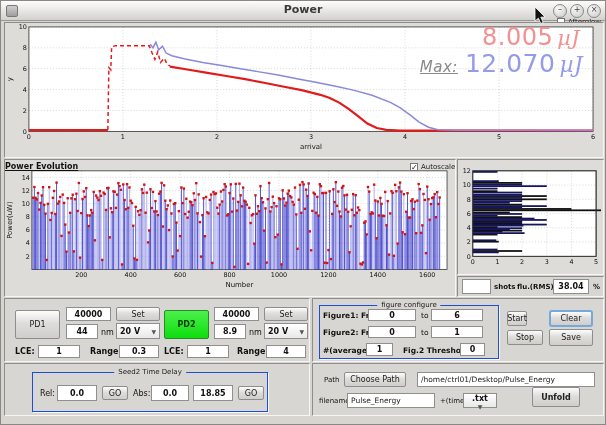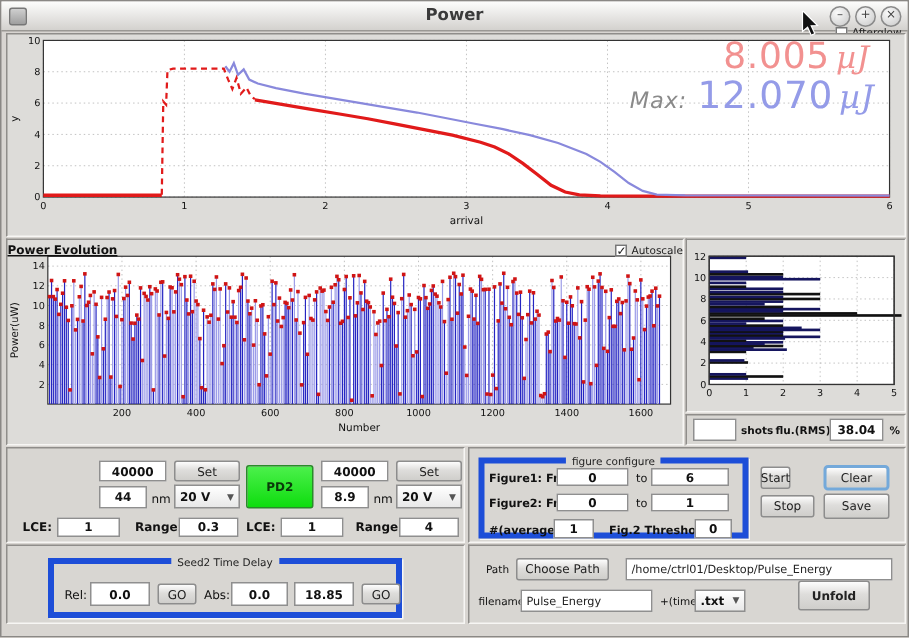--- a/index.html
+++ b/index.html
@@ -14,32 +14,32 @@
   .panel{position:absolute;background:#dddcd9;border-top:1px solid #8f8d8a;border-left:1px solid #8f8d8a;border-bottom:1px solid #f7f6f4;border-right:1px solid #f7f6f4;box-sizing:border-box;}
   .ctlpanel{background:#d8d6d2;}
   svg{display:block;}
   .chart-title{position:absolute;left:0;right:0;text-align:left;font-size:8px;font-weight:bold;color:#111;text-decoration:underline;}
   .checkbox{position:absolute;display:flex;align-items:center;gap:3px;font-size:7px;color:#222;}
   .cb-box{width:8px;height:8px;background:#fff;border:1px solid #777;font-size:8px;line-height:8px;text-align:center;color:#222;box-sizing:border-box;}
   .readout{position:absolute;white-space:nowrap;letter-spacing:0.5px;}
   .readout .unit{font-family:"DejaVu Serif",serif;font-style:italic;margin-left:4px;font-size:0.86em;}
   .r-pink{top:0px;right:23px;font-size:24px;color:#f29190;}
   .r-blue{top:26px;right:20px;font-size:25px;color:#949be8;}
-  .max-prefix{color:#8a8a8a;font-size:15px;font-style:italic;margin-right:7px;}
+  .max-prefix{color:#8a8a8a;font-size:15px;font-style:italic;margin-right:7px;text-decoration:underline;}
   .btn{position:absolute;background:linear-gradient(180deg,#fdfdfd,#dedddb 45%,#cfcecb);border:1px solid #8d8d8d;border-radius:2px;color:#222;display:flex;align-items:center;justify-content:center;font-size:8px;box-sizing:border-box;}
   .btn-focus{border:2px solid #74a9da;border-radius:3px;}
   .btn-green{background:linear-gradient(180deg,#4cf04c,#0edd0e);border:1px solid #2a8a2a;color:#0a3a0a;font-weight:bold;}
   .field{position:absolute;background:#fff;border:1px solid #8f8f8f;font-size:8px;font-weight:600;color:#111;text-align:center;padding:0;box-sizing:border-box;font-family:"DejaVu Sans",sans-serif;}
   .field.left{text-align:left;padding-left:3px;font-weight:400;font-size:7.5px;color:#222;}
   .lbl{position:absolute;font-size:8px;color:#111;white-space:nowrap;}
   .lbl.b{font-weight:bold;}
   .lbl.sm{font-size:7px;}
   .dropdown{position:absolute;background:linear-gradient(#ffffff,#e8e8e8);border:1px solid #8f8f8f;font-size:8px;font-weight:600;color:#111;display:flex;align-items:center;justify-content:space-between;padding:0 3px;box-sizing:border-box;}
   .dd-arrow{font-size:6px;color:#555;}
-  .fieldset{position:absolute;border:4px solid #1d4ed8;box-shadow:1px 1px 0 rgba(255,255,255,0.8);box-sizing:border-box;}
+  .fieldset{position:absolute;border:1px solid #1d4ed8;box-shadow:1px 1px 0 rgba(255,255,255,0.8);box-sizing:border-box;}
   .legend{position:absolute;top:-5px;left:50%;transform:translateX(-50%);background:#d8d6d2;padding:0 4px;font-size:7px;color:#222;white-space:nowrap;}
 </style>
 </head>
 <body>
 
 <div class="window">
 
   <div class="titlebar">
     <span class="app-icon"></span>
     <span class="title">Power</span>
@@ -882,20 +882,21 @@
 
   <div class="panel ctlpanel" style="left:456px;top:275px;width:147px;height:21px;">
     <input class="field" style="left: 4px; top: 2px; width: 28px; height: 15px; padding-left: 27px;" value="100">
     <span class="lbl sm b" style="left:36px;top:6px;">shots</span>
     <span class="lbl sm b" style="left:59px;top:6px;">flu.(RMS):</span>
     <input class="field" style="left: 95px; top: 2px; width: 36px; height: 15px;" value="38.04">
     <span class="lbl sm b" style="left:135px;top:6px;">%</span>
   </div>
 
   <div class="panel ctlpanel" style="left:3px;top:297px;width:306px;height:64px;">
+    <div class="btn" style="left:10px;top:11px;width:45px;height:29px;">PD1</div>
     <input class="field" style="left: 61px; top: 8px; width: 45px; height: 14px;" value="40000">
     <div class="btn" style="left:111px;top:8px;width:44px;height:14px;">Set</div>
     <input class="field" style="left: 61px; top: 25px; width: 32px; height: 15px;" value="44">
     <span class="lbl" style="left:96px;top:29px;">nm</span>
     <div class="dropdown" style="left:111px;top:24px;width:44px;height:16px;">
       <span>20 V</span>
         <span class="dd-arrow">▼</span>
     </div>
     <div class="btn btn-green" style="left:159px;top:11px;width:45px;height:29px;">PD2</div>
     <input class="field" style="left: 209px; top: 8px; width: 45px; height: 14px;" value="40000">
@@ -951,21 +952,21 @@
     <div class="btn" style="left:236px;top:30px;width:44px;height:17px;">Save</div>
   </div>
 
   <div class="panel ctlpanel" style="left:311px;top:362px;width:292px;height:53px;">
     <span class="lbl sm" style="left:11px;top:12px;">Path</span>
     <div class="btn" style="left:31px;top:8px;width:62px;height:15px;">Choose Path</div>
     <input class="field left" style="left: 104px; top: 8px; width: 178px; height: 15px;" value="/home/ctrl01/Desktop/Pulse_Energy">
     <span class="lbl sm" style="left:6px;top:33px;">filename</span>
     <input class="field left" style="left: 34px; top: 29px; width: 88px; height: 15px;" value="Pulse_Energy">
     <span class="lbl sm" style="left:127px;top:33px;">+(time)</span>
-    <div class="dropdown" style="left:150px;top:29px;width:34px;height:15px;">
+    <div class="dropdown" style="left:150px;top:29px;width:34px;height:15px;flex-direction:column;">
       <span>.txt</span>
         <span class="dd-arrow">▼</span>
     </div>
     <div class="btn" style="left:219px;top:23px;width:48px;height:20px;font-weight:bold;">Unfold</div>
   </div>
 
   <svg class="abs" style="left:533px;top:6px;" width="13" height="18" viewBox="0 0 13 18">
     <path d="M1,0 L1,14 L4.4,11.2 L6.8,16.5 L9.2,15.4 L6.8,10.2 L11,10 Z" fill="#111" stroke="#fff" stroke-width="0.8"></path>
   </svg>
 

